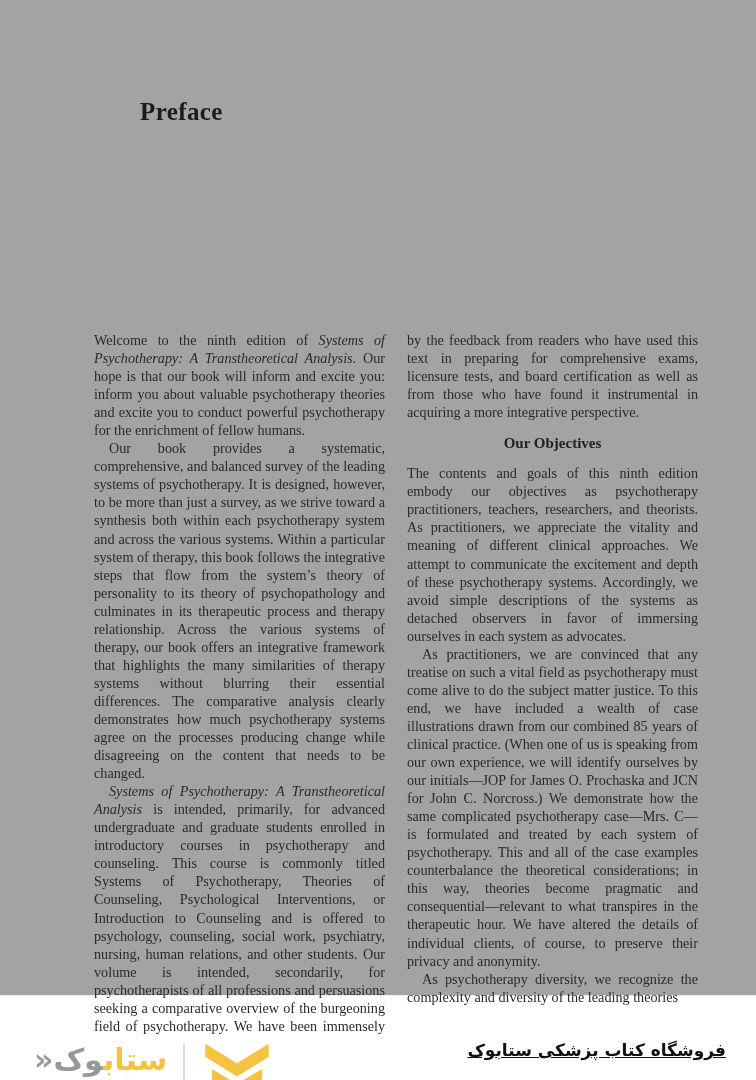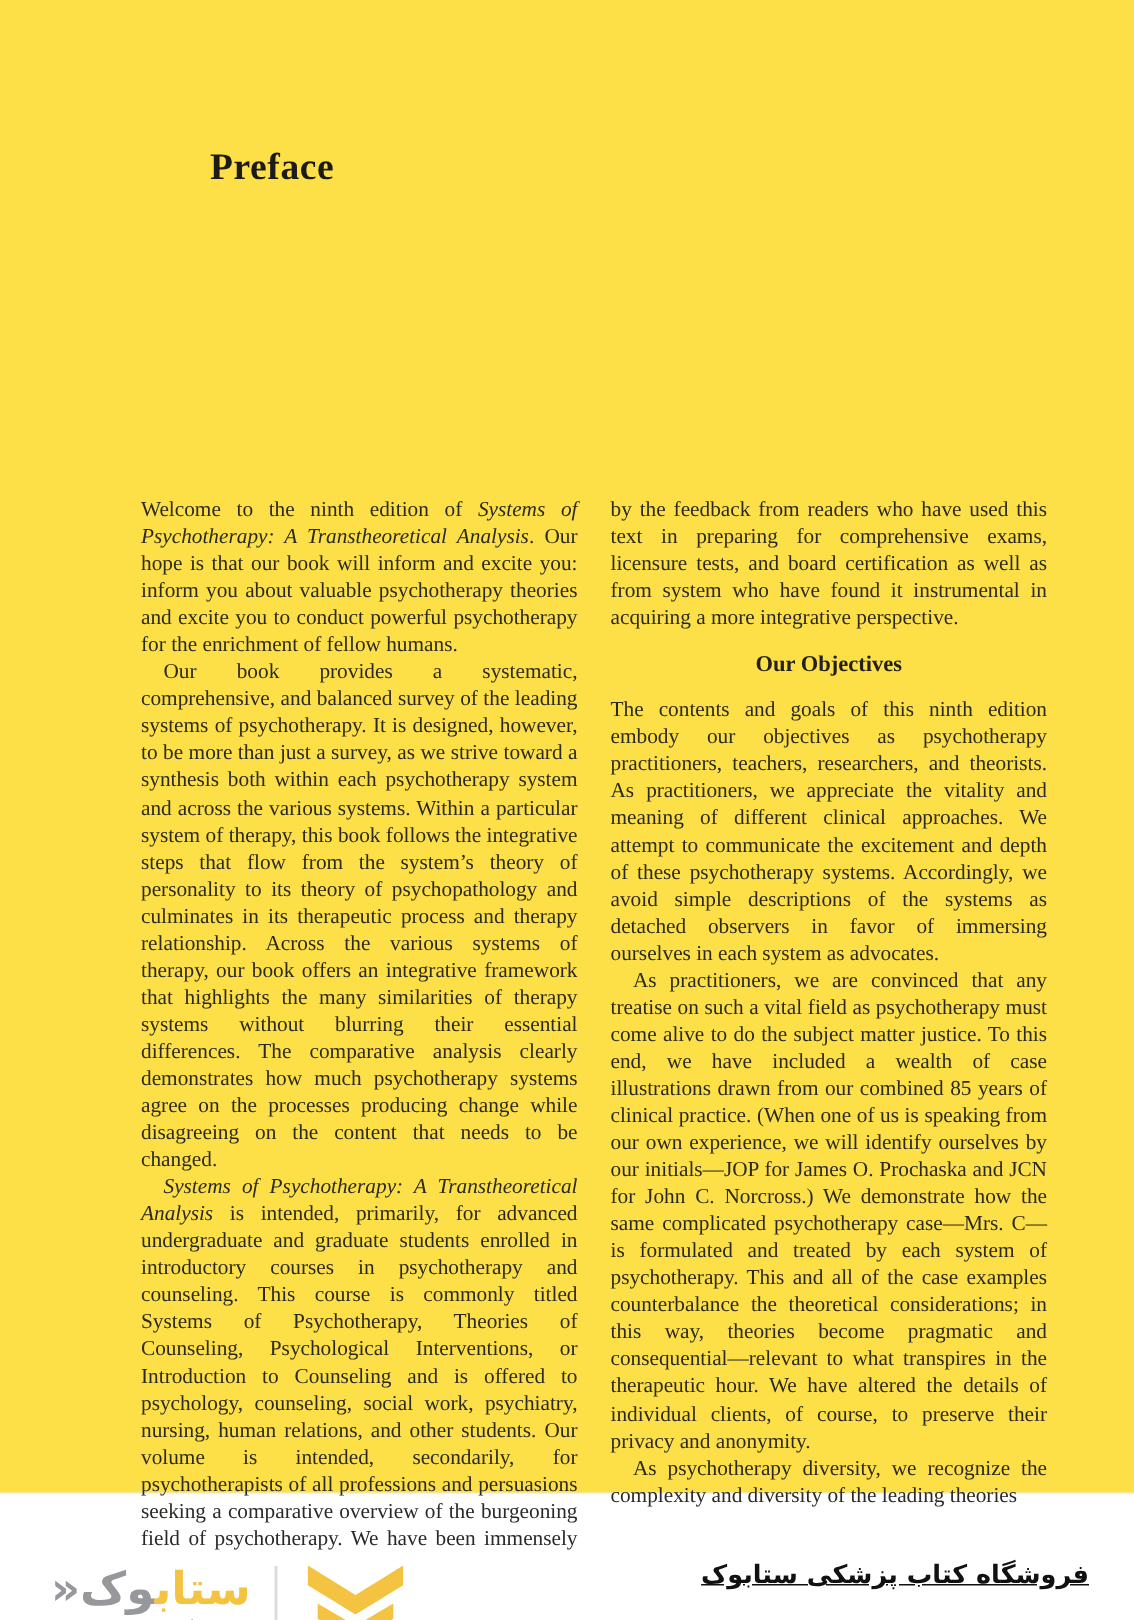--- a/index.html
+++ b/index.html
@@ -2,21 +2,21 @@
 <html lang="en" style="--accent: #F5C342; --accent-letter: #F0B317; --logo-gray: #97989C; --subtitle-gray: #A9AAAE;"><head>
 <meta charset="utf-8">
 <style>
   html,body{margin:0;padding:0;}
   body{
     width:756px;height:1080px;position:relative;background:#ffffff;
     font-family:"Liberation Serif", serif;color:#2b2926;overflow:hidden;
   }
   .scan-page{
     position:absolute;left:0;top:0;width:756px;height:995px;
-    background:#fde047;border-bottom:1px solid #f1f0ec;
+    background:#a3a3a3;border-bottom:1px solid #f1f0ec;
   }
   .page-title{
     position:absolute;left:140px;top:98px;margin:0;
     font-size:25px;font-weight:bold;letter-spacing:.4px;color:#1d1b19;
     font-family:"Liberation Serif", serif;
   }
   .columns{
     position:absolute;left:94px;top:285px;width:604px;
     display:flex;gap:22px;
   }
@@ -70,21 +70,21 @@
 
 <div class="scan-page">
   <h1 class="page-title">Preface</h1>
   <div class="columns">
     <div class="col">
         <p><span>Welcome to the ninth edition of </span><span class="it">Systems of Psychotherapy: A Transtheoretical Analysis</span><span>. Our hope is that our book will inform and excite you: inform you about valuable psychotherapy theories and excite you to conduct powerful psychotherapy for the enrichment of fellow humans.</span></p>
         <p class="indent"><span>Our book provides a systematic, comprehensive, and balanced survey of the leading systems of psychotherapy. It is designed, however, to be more than just a survey, as we strive toward a synthesis both within each psychotherapy system and across the various systems. Within a particular system of therapy, this book follows the integrative steps that flow from the system’s theory of personality to its theory of psychopathology and culminates in its therapeutic process and therapy relationship. Across the various systems of therapy, our book offers an integrative framework that highlights the many similarities of therapy systems without blurring their essential differences. The comparative analysis clearly demonstrates how much psychotherapy systems agree on the processes producing change while disagreeing on the content that needs to be changed.</span></p>
         <p class="indent"><span class="it">Systems of Psychotherapy: A Transtheoretical Analysis</span><span> is intended, primarily, for advanced undergraduate and graduate students enrolled in introductory courses in psychotherapy and counseling. This course is commonly titled Systems of Psychotherapy, Theories of Counseling, Psychological Interventions, or Introduction to Counseling and is offered to psychology, counseling, social work, psychiatry, nursing, human relations, and other students. Our volume is intended, secondarily, for psychotherapists of all professions and persuasions seeking a comparative overview of the burgeoning field of psychotherapy. We have been immensely gratified</span></p>
       </div>
     <div class="col">
-        <p><span>by the feedback from readers who have used this text in preparing for comprehensive exams, licensure tests, and board certification as well as from system who have found it instrumental in acquiring a more integrative perspective.</span></p>
+        <p><span>by the feedback from readers who have used this text in preparing for comprehensive exams, licensure tests, and board certification as well as from those who have found it instrumental in acquiring a more integrative perspective.</span></p>
         <div class="sec-h">Our Objectives</div>
         <p><span>The contents and goals of this ninth edition embody our objectives as psychotherapy practitioners, teachers, researchers, and theorists. As practitioners, we appreciate the vitality and meaning of different clinical approaches. We attempt to communicate the excitement and depth of these psychotherapy systems. Accordingly, we avoid simple descriptions of the systems as detached observers in favor of immersing ourselves in each system as advocates.</span></p>
         <p class="indent"><span>As practitioners, we are convinced that any treatise on such a vital field as psychotherapy must come alive to do the subject matter justice. To this end, we have included a wealth of case illustrations drawn from our combined 85 years of clinical practice. (When one of us is speaking from our own experience, we will identify ourselves by our initials—JOP for James O. Prochaska and JCN for John C. Norcross.) We demonstrate how the same complicated psychotherapy case—Mrs. C—is formulated and treated by each system of psychotherapy. This and all of the case examples counterbalance the theoretical considerations; in this way, theories become pragmatic and consequential—relevant to what transpires in the therapeutic hour. We have altered the details of individual clients, of course, to preserve their privacy and anonymity.</span></p>
         <p class="indent"><span>As psychotherapy diversity, we recognize the complexity and diversity of the leading theories</span></p>
       </div>
   </div>
 </div>
 
 <div class="footer">
   <div class="logo-cluster">

